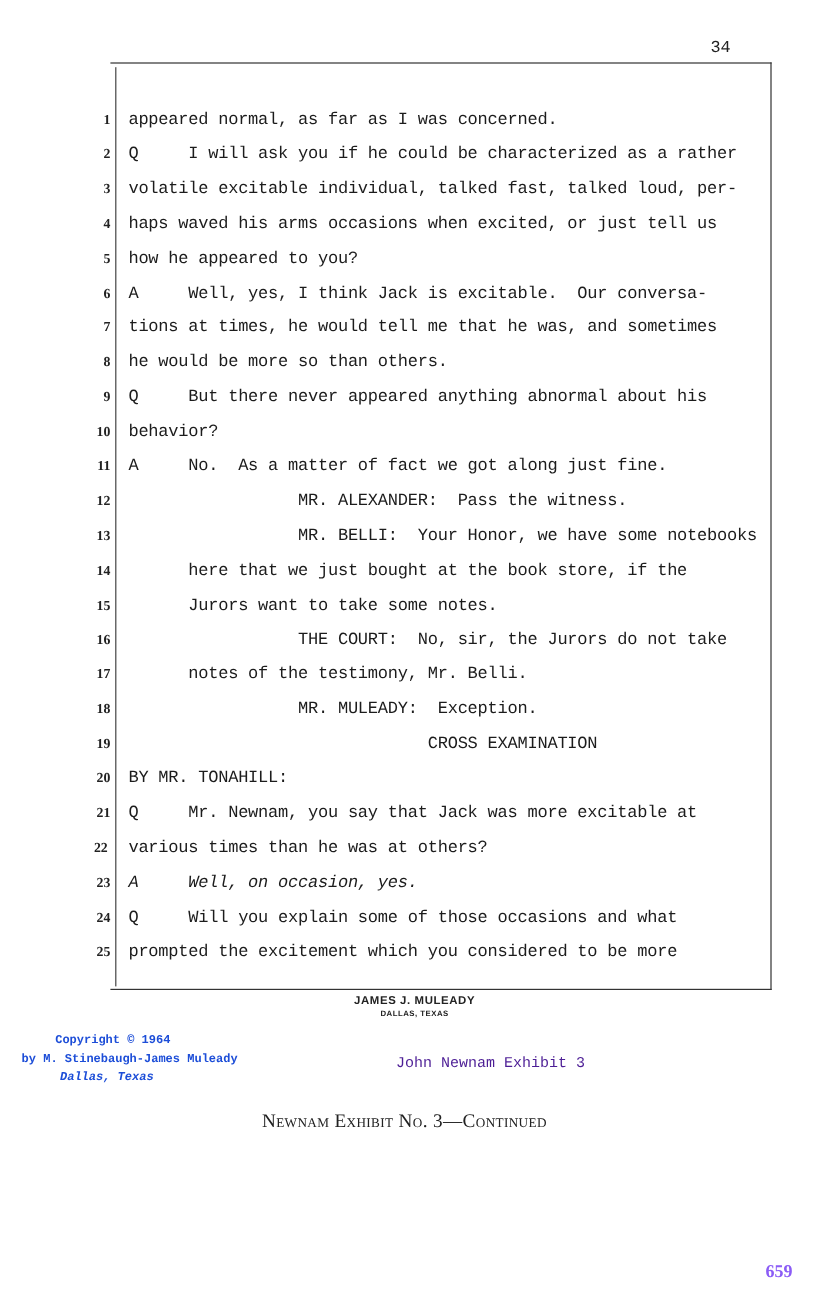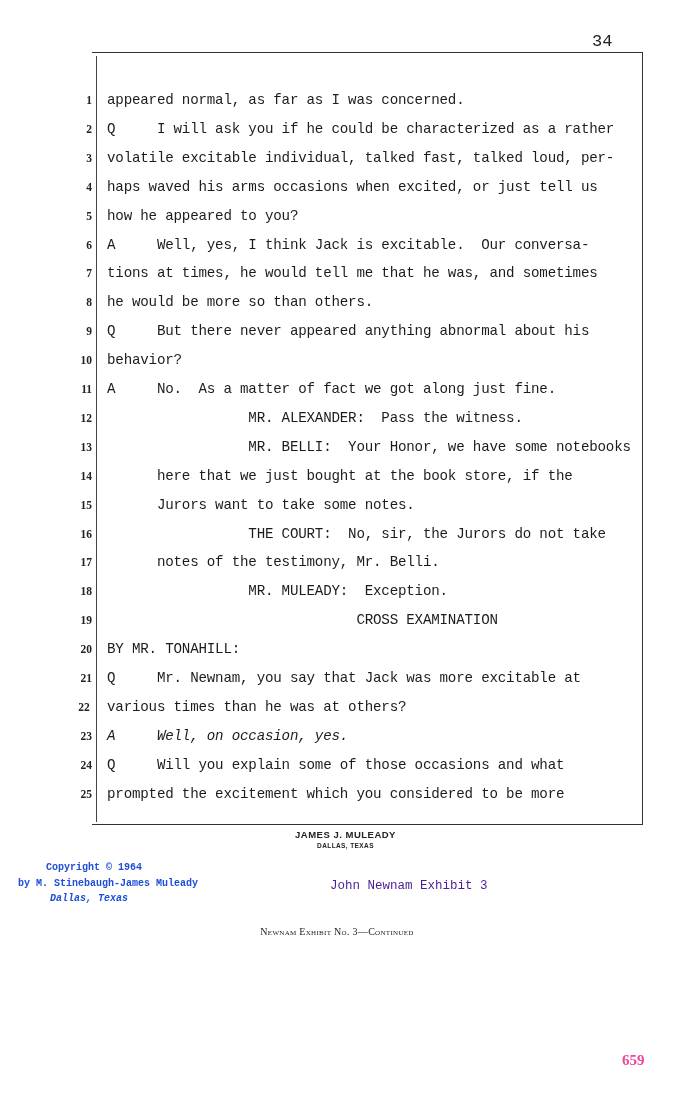--- a/index.html
+++ b/index.html
@@ -1,19 +1,19 @@
 <!DOCTYPE html>
 <html><head>
   <meta charset="utf-8">
   <style>
     html, body { margin: 0; padding: 0; background: #ffffff; }
     body { width: 691px; height: 1094px; position: relative; overflow: hidden; color: #1a1a1a; }
     .page-num-top {
       position: absolute; left: 592px; top: 32px;
-      font-family: "Liberation Mono", monospace; font-size: 17px; color: #222;
+      font-family: "Liberation Mono", monospace; font-size: 14px; color: #222;
     }
     .frame {
       position: absolute; left: 92px; top: 52px; width: 550px; height: 771px;
       border-top: 1.5px solid #333; border-right: 1.5px solid #333; border-bottom: 1.5px solid #333;
     }
     .left-rule {
       position: absolute; left: 96px; top: 56px; width: 0; height: 766px;
       border-left: 1.3px solid #444;
     }
     .line-num {
@@ -32,26 +32,26 @@
     .copyright {
       position: absolute; left: 18px; font-family: "Liberation Mono", monospace;
       font-size: 10px; font-weight: bold; color: #1d4ed8; white-space: pre;
     }
     .exhibit-label {
       position: absolute; left: 330px; top: 879px;
       font-family: "Liberation Mono", monospace; font-size: 12.5px; color: #4c1d95;
     }
     .caption {
       position: absolute; left: 0; width: 674px; top: 926px; text-align: center;
-      font-family: "Liberation Serif", serif; font-size: 10px; color: #222;
+      font-family: "Liberation Serif", serif; font-size: 16px; color: #222;
       font-variant: small-caps; letter-spacing: 0.3px;
     }
     .page-footer-num {
-      position: absolute; left: 622px; top: 1052px;
-      font-family: "Liberation Serif", serif; font-size: 15px; font-weight: bold; color: #ec4899;
+      position: absolute; left: 638px; top: 1052px;
+      font-family: "Liberation Serif", serif; font-size: 15px; font-weight: bold; color: #8b5cf6;
     }
   </style>
 </head>
 <body>
 
 <div class="page-num-top">34</div>
 <div class="frame"></div>
 <div class="left-rule"></div>
 
 <div id="lines-container">

